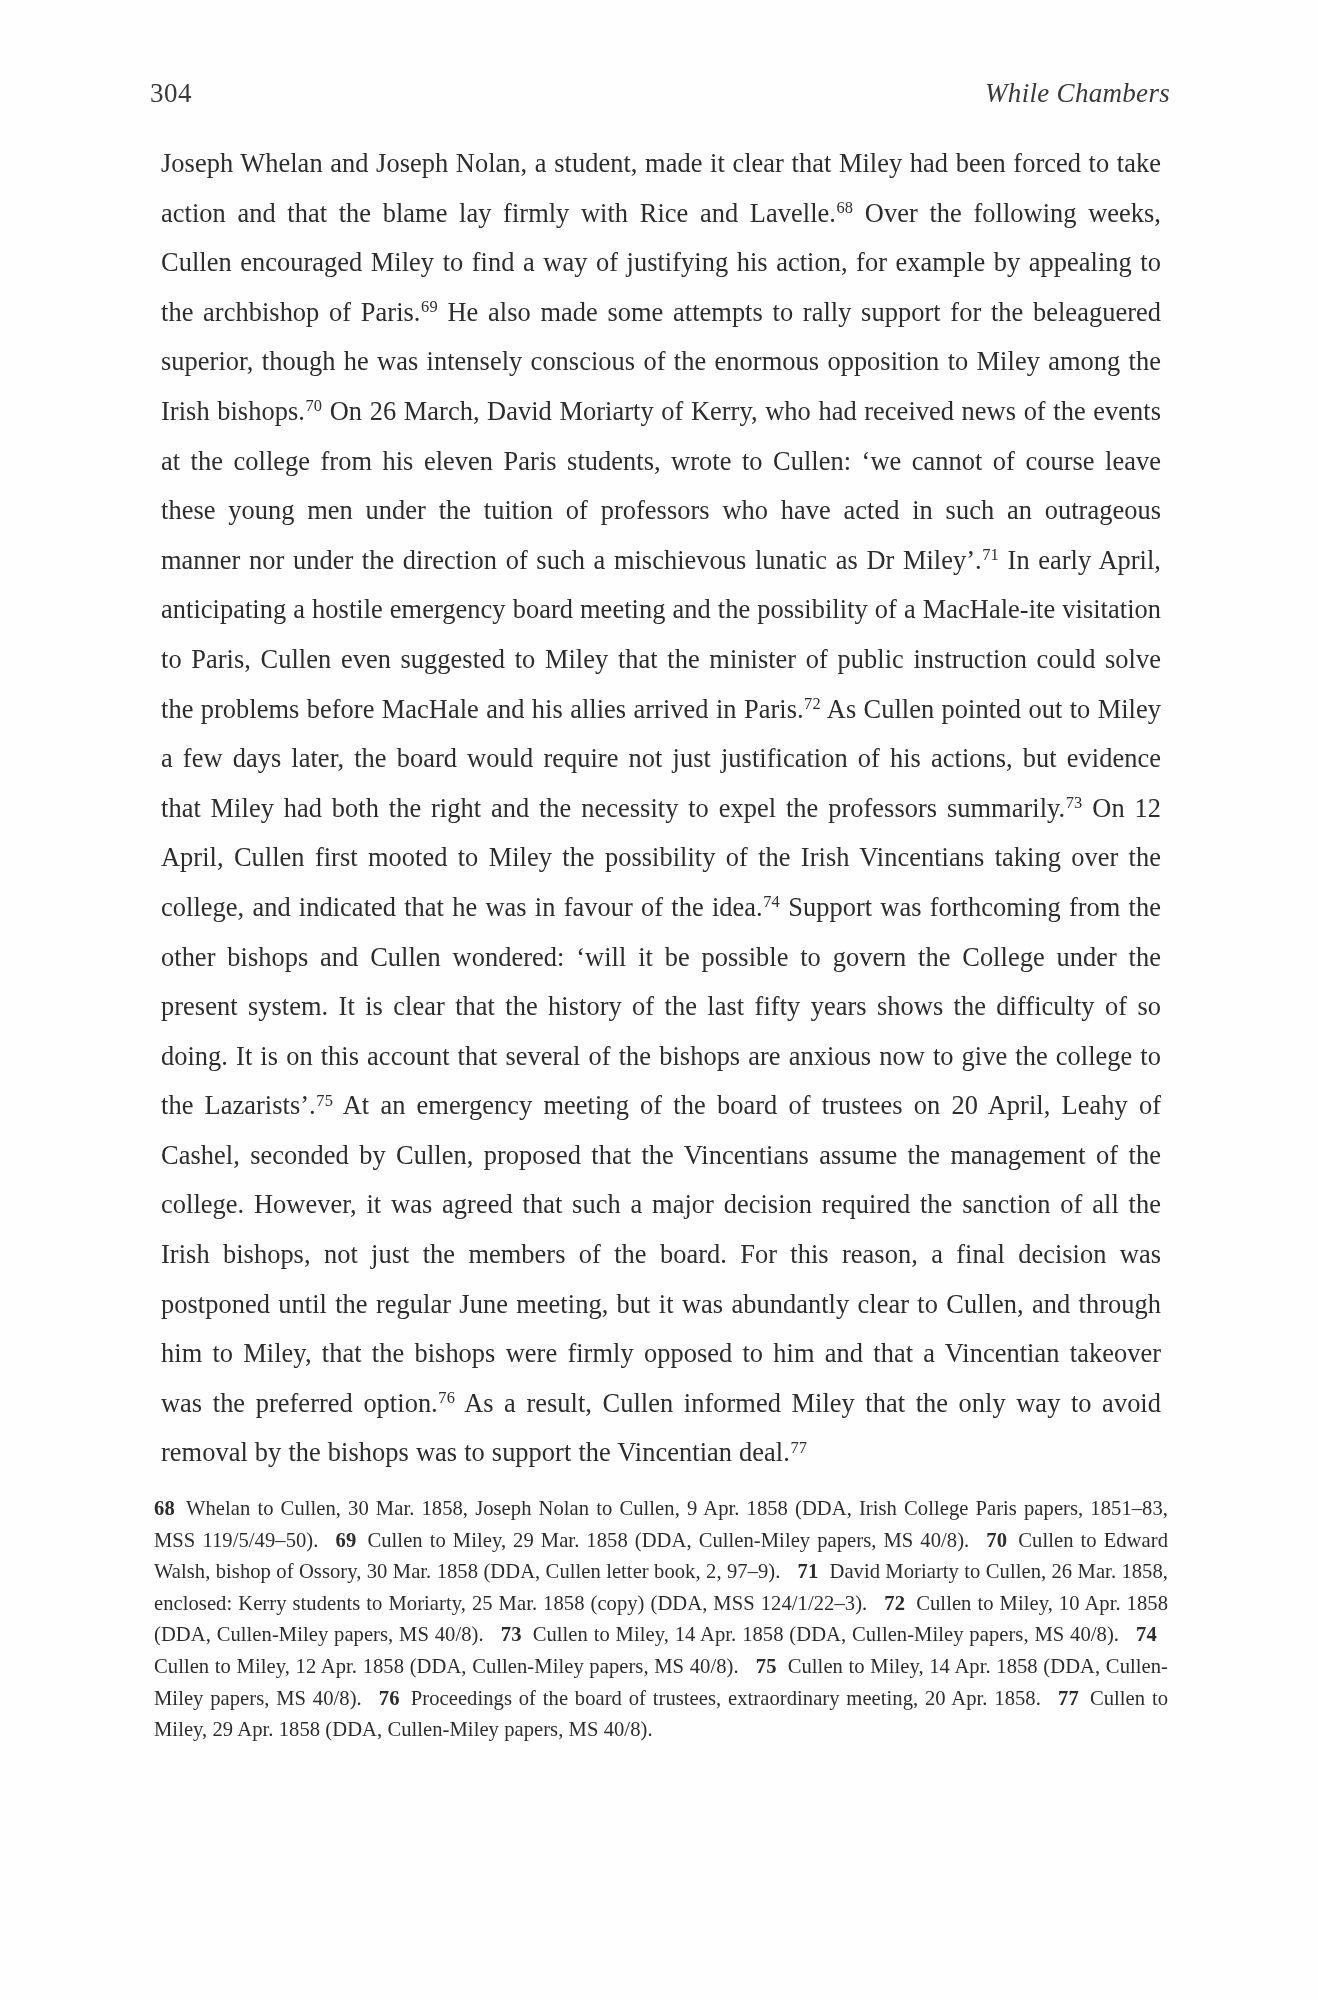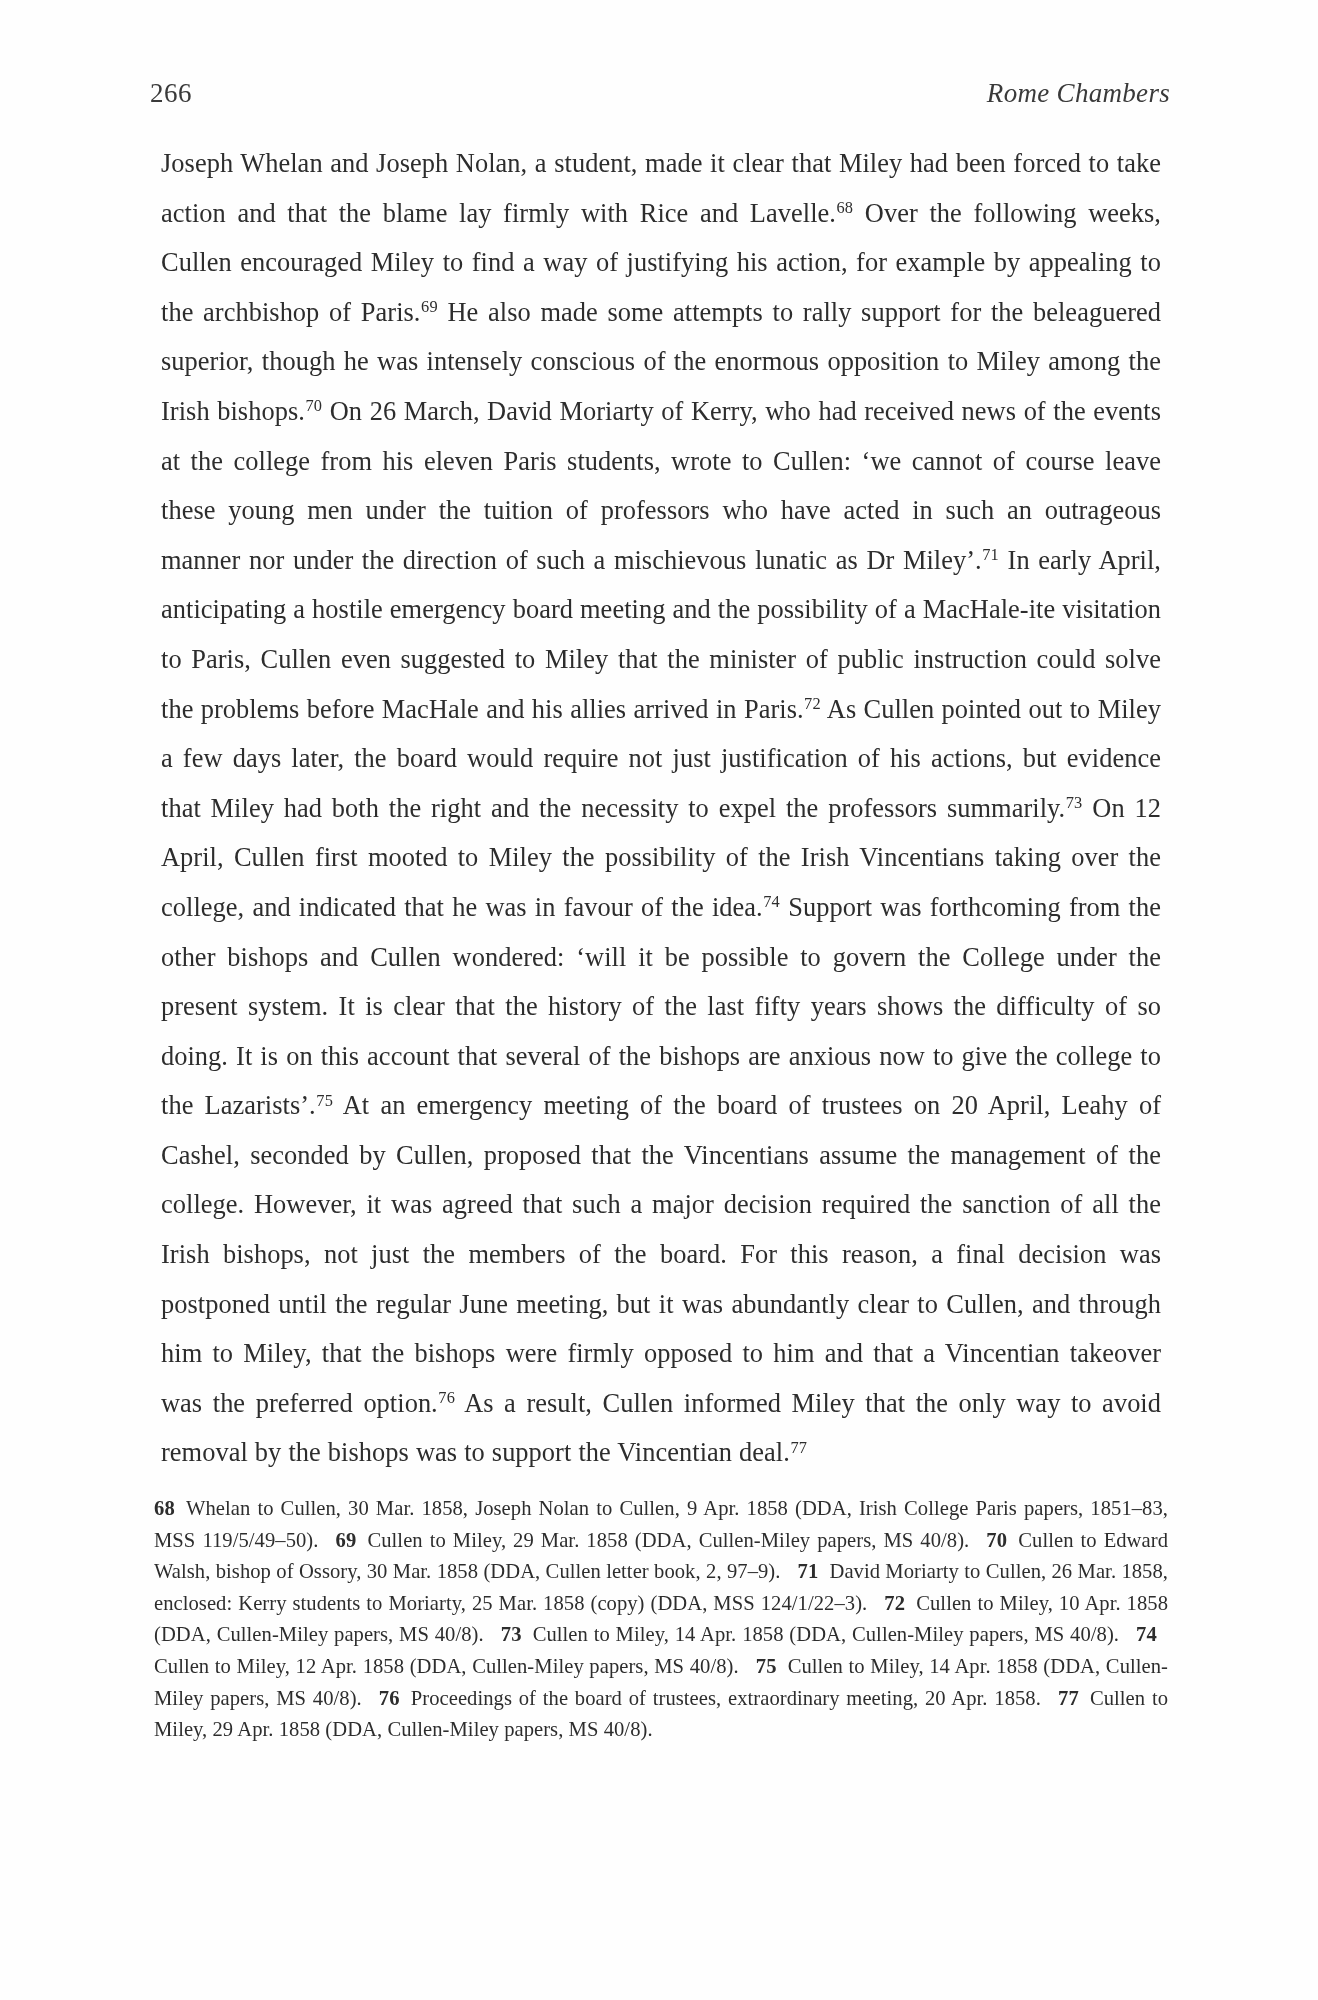--- a/index.html
+++ b/index.html
@@ -112,22 +112,22 @@
     display: inline-block;
     width: 17px;
   }
 </style>
 </head>
 <body>
 
 <div class="page">
 
   <div class="running-head">
-    <span class="folio osf">266</span>
-    <span class="head-title">Rome Chambers</span>
+    <span class="folio osf">304</span>
+    <span class="head-title">While Chambers</span>
   </div>
 
   <div class="body-block">
     <p class="para" id="para-main">Joseph Whelan and Joseph Nolan, a student, made it clear that Miley had been forced to take action and that the blame lay firmly with Rice and Lavelle.<sup class="fn">68</sup> Over the following weeks, Cullen encouraged Miley to find a way of justifying his action, for example by appealing to the archbishop of Paris.<sup class="fn">69</sup> He also made some attempts to rally support for the beleaguered superior, though he was intensely conscious of the enormous opposition to Miley among the Irish bishops.<sup class="fn">70</sup> On <span class="osf">26</span> March, David Moriarty of Kerry, who had received news of the events at the college from his eleven Paris students, wrote to Cullen: ‘we cannot of course leave these young men under the tuition of professors who have acted in such an outrageous manner nor under the direction of such a mischievous lunatic as Dr Miley’.<sup class="fn">71</sup> In early April, anticipating a hostile emergency board meeting and the possibility of a MacHale-ite visitation to Paris, Cullen even suggested to Miley that the minister of public instruction could solve the problems before MacHale and his allies arrived in Paris.<sup class="fn">72</sup> As Cullen pointed out to Miley a few days later, the board would require not just justification of his actions, but evidence that Miley had both the right and the necessity to expel the professors summarily.<sup class="fn">73</sup> On <span class="osf">12</span> April, Cullen first mooted to Miley the possibility of the Irish Vincentians taking over the college, and indicated that he was in favour of the idea.<sup class="fn">74</sup> Support was forthcoming from the other bishops and Cullen wondered: ‘will it be possible to govern the College under the present system. It is clear that the history of the last fifty years shows the difficulty of so doing. It is on this account that several of the bishops are anxious now to give the college to the Lazarists’.<sup class="fn">75</sup> At an emergency meeting of the board of trustees on <span class="osf">20</span> April, Leahy of Cashel, seconded by Cullen, proposed that the Vincentians assume the management of the college. However, it was agreed that such a major decision required the sanction of all the Irish bishops, not just the members of the board. For this reason, a final decision was postponed until the regular June meeting, but it was abundantly clear to Cullen, and through him to Miley, that the bishops were firmly opposed to him and that a Vincentian takeover was the preferred option.<sup class="fn">76</sup> As a result, Cullen informed Miley that the only way to avoid removal by the bishops was to support the Vincentian deal.<sup class="fn">77</sup></p>
   </div>
 
   <div class="footnotes">
     <p id="footnote-run"><span class="fn-num">68</span><span class="fn-gap"></span><span>Whelan to Cullen, <span class="osf">30</span> Mar. <span class="osf">1858</span>, Joseph Nolan to Cullen, <span class="osf">9</span> Apr. <span class="osf">1858</span> (DDA, Irish College Paris papers, <span class="osf">1851</span>–<span class="osf">83</span>, MSS <span class="osf">119</span>/<span class="osf">5</span>/<span class="osf">49</span>–<span class="osf">50</span>).</span><span class="fn-sep"></span><span class="fn-num">69</span><span class="fn-gap"></span><span>Cullen to Miley, <span class="osf">29</span> Mar. <span class="osf">1858</span> (DDA, Cullen-Miley papers, MS <span class="osf">40</span>/<span class="osf">8</span>).</span><span class="fn-sep"></span><span class="fn-num">70</span><span class="fn-gap"></span><span>Cullen to Edward Walsh, bishop of Ossory, <span class="osf">30</span> Mar. <span class="osf">1858</span> (DDA, Cullen letter book, <span class="osf">2</span>, <span class="osf">97</span>–<span class="osf">9</span>).</span><span class="fn-sep"></span><span class="fn-num">71</span><span class="fn-gap"></span><span>David Moriarty to Cullen, <span class="osf">26</span> Mar. <span class="osf">1858</span>, enclosed: Kerry students to Moriarty, <span class="osf">25</span> Mar. <span class="osf">1858</span> (copy) (DDA, MSS <span class="osf">124</span>/<span class="osf">1</span>/<span class="osf">22</span>–<span class="osf">3</span>).</span><span class="fn-sep"></span><span class="fn-num">72</span><span class="fn-gap"></span><span>Cullen to Miley, <span class="osf">10</span> Apr. <span class="osf">1858</span> (DDA, Cullen-Miley papers, MS <span class="osf">40</span>/<span class="osf">8</span>).</span><span class="fn-sep"></span><span class="fn-num">73</span><span class="fn-gap"></span><span>Cullen to Miley, <span class="osf">14</span> Apr. <span class="osf">1858</span> (DDA, Cullen-Miley papers, MS <span class="osf">40</span>/<span class="osf">8</span>).</span><span class="fn-sep"></span><span class="fn-num">74</span><span class="fn-gap"></span><span>Cullen to Miley, <span class="osf">12</span> Apr. <span class="osf">1858</span> (DDA, Cullen-Miley papers, MS <span class="osf">40</span>/<span class="osf">8</span>).</span><span class="fn-sep"></span><span class="fn-num">75</span><span class="fn-gap"></span><span>Cullen to Miley, <span class="osf">14</span> Apr. <span class="osf">1858</span> (DDA, Cullen-Miley papers, MS <span class="osf">40</span>/<span class="osf">8</span>).</span><span class="fn-sep"></span><span class="fn-num">76</span><span class="fn-gap"></span><span>Proceedings of the board of trustees, extraordinary meeting, <span class="osf">20</span> Apr. <span class="osf">1858</span>.</span><span class="fn-sep"></span><span class="fn-num">77</span><span class="fn-gap"></span><span>Cullen to Miley, <span class="osf">29</span> Apr. <span class="osf">1858</span> (DDA, Cullen-Miley papers, MS <span class="osf">40</span>/<span class="osf">8</span>).</span></p>
   </div>
 

